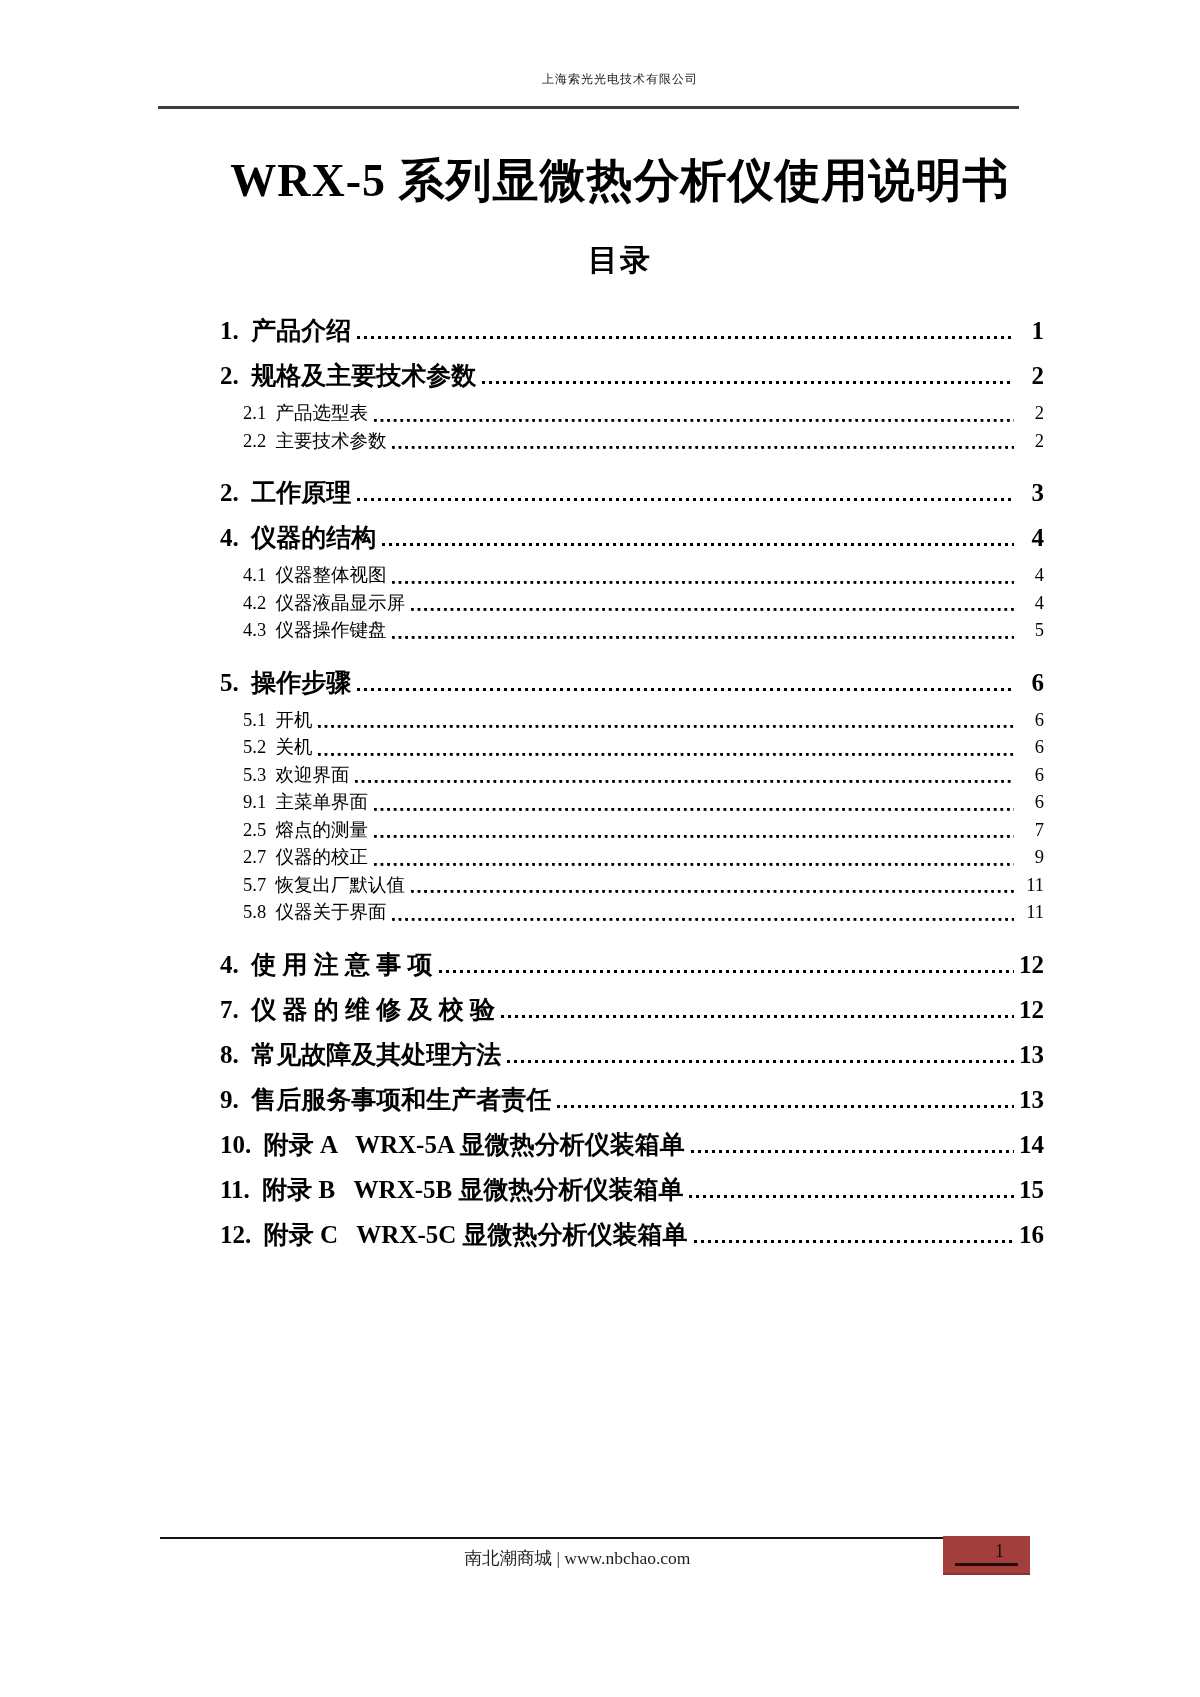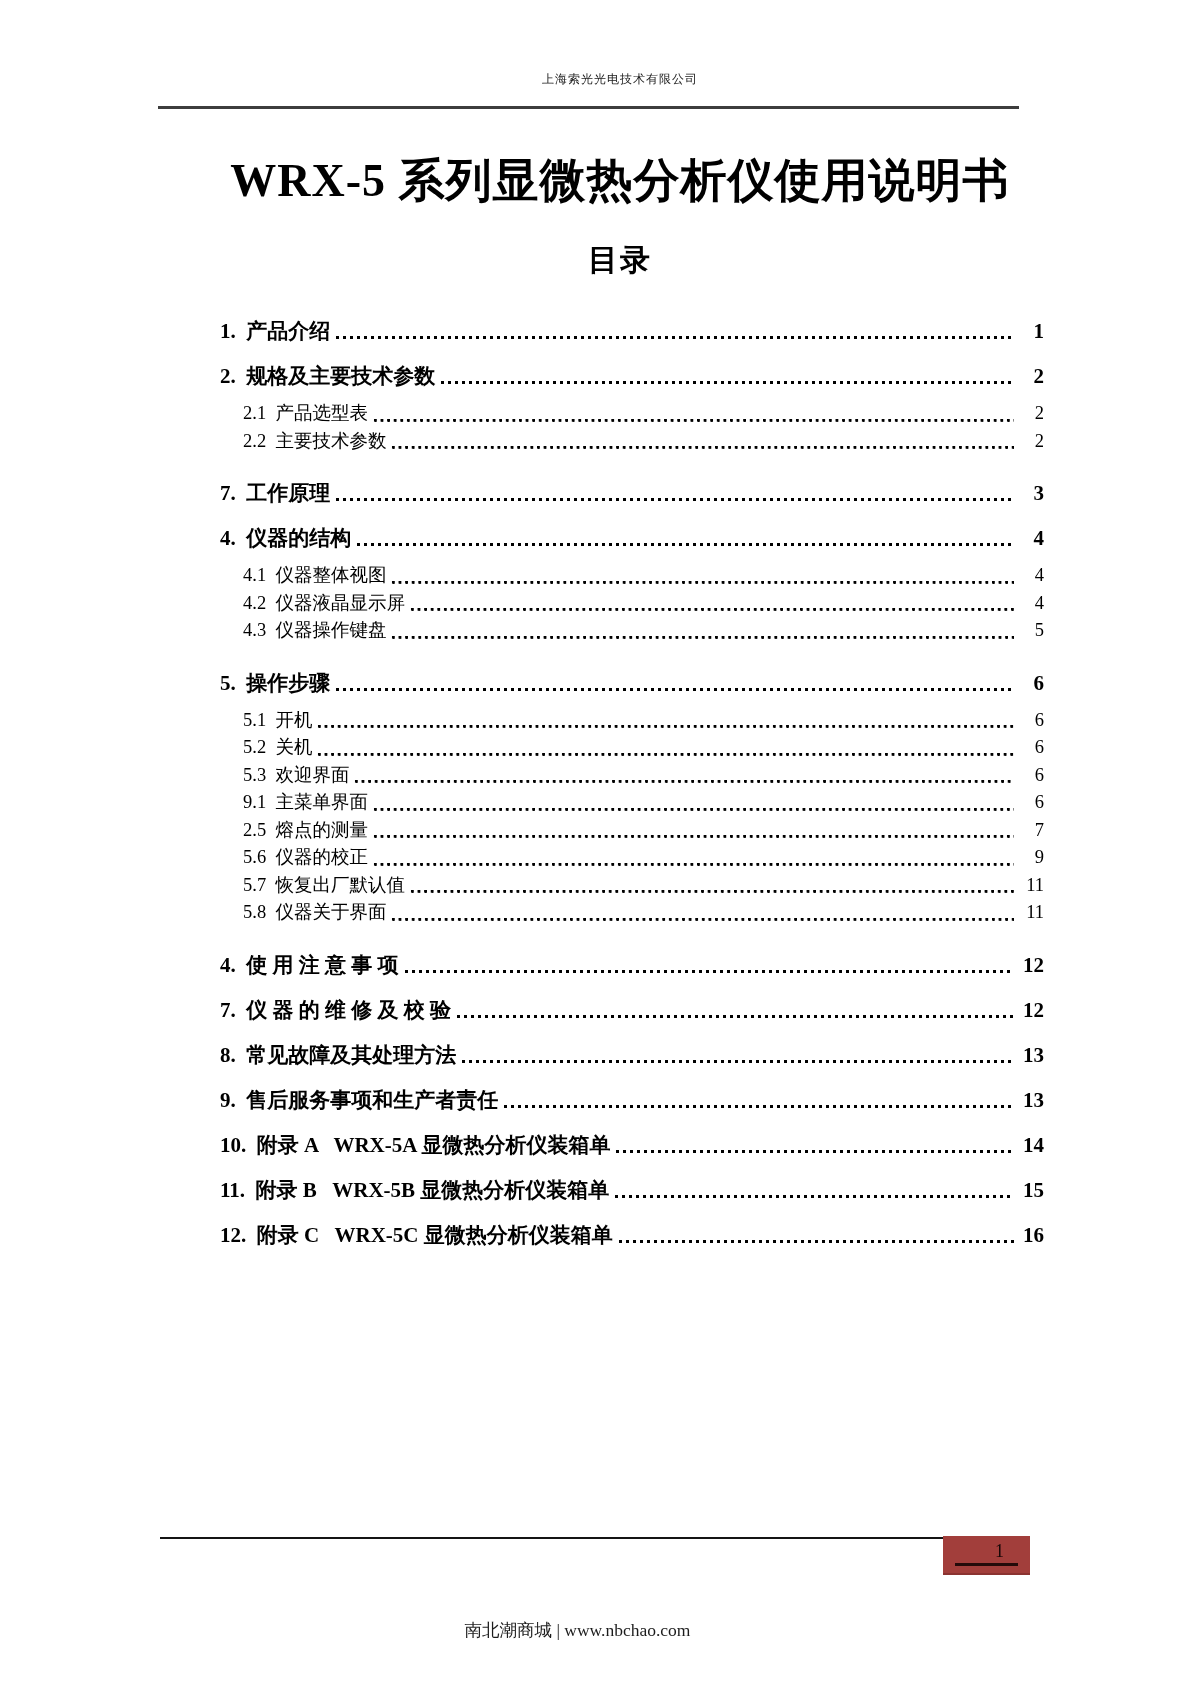--- a/index.html
+++ b/index.html
@@ -36,21 +36,21 @@
   }
 
   
   .toc-list {
     position: absolute; top: 300px; left: 220px; width: 824px;
   }
   .toc-row {
     display: flex; align-items: baseline; white-space: pre;
   }
   .toc-row.lvl1 {
-    font-weight: bold; font-size: 21px; line-height: 28px;
+    font-weight: bold; font-size: 25px; line-height: 28px;
     margin: 17px 0 10px 0;
   }
   .toc-row.lvl2 {
     font-size: 18.5px; line-height: 27.5px; padding-left: 23px;
   }
   
   .toc-row.lvl2 + .toc-row.lvl1 { margin-top: 24px; }
 
   .toc-label { flex: 0 0 auto; }
   .toc-leader {
@@ -64,21 +64,21 @@
     background-size: 7px 5px;
   }
   .toc-page { flex: 0 0 auto; min-width: 26px; text-align: right; }
 
   
   .footer-rule {
     position: absolute; top: 1537px; left: 160px; width: 783px;
     border-top: 2px solid #141414; height: 0;
   }
   .footer-text {
-    position: absolute; top: 1618px; left: 0; width: 1155px;
+    position: absolute; top: 1546px; left: 0; width: 1155px;
     text-align: center; font-size: 17.5px; color: #1c1c1c; white-space: pre;
   }
   .page-number-box {
     position: absolute; top: 1536px; left: 943px; width: 87px; height: 39px;
     background: #a23e3b; border-bottom: 2px solid #8b3331;
   }
   .page-number-box .pn-underline {
     position: absolute; left: 12px; bottom: 7px; width: 63px; height: 3px;
     background: #240a09;
   }
@@ -94,32 +94,32 @@
 <div class="header-rule"></div>
 
 <div class="doc-title">WRX-5 系列显微热分析仪使用说明书</div>
 <div class="toc-heading">目录</div>
 
 <div class="toc-list">
     <div class="toc-row lvl1"><span class="toc-label">1.  产品介绍</span><span class="toc-leader"></span><span class="toc-page">1</span></div>
     <div class="toc-row lvl1"><span class="toc-label">2.  规格及主要技术参数</span><span class="toc-leader"></span><span class="toc-page">2</span></div>
     <div class="toc-row lvl2"><span class="toc-label">2.1  产品选型表</span><span class="toc-leader"></span><span class="toc-page">2</span></div>
     <div class="toc-row lvl2"><span class="toc-label">2.2  主要技术参数</span><span class="toc-leader"></span><span class="toc-page">2</span></div>
-    <div class="toc-row lvl1"><span class="toc-label">7.  工作原理</span><span class="toc-leader"></span><span class="toc-page">3</span></div>
+    <div class="toc-row lvl1"><span class="toc-label">2.  工作原理</span><span class="toc-leader"></span><span class="toc-page">3</span></div>
     <div class="toc-row lvl1"><span class="toc-label">4.  仪器的结构</span><span class="toc-leader"></span><span class="toc-page">4</span></div>
     <div class="toc-row lvl2"><span class="toc-label">4.1  仪器整体视图</span><span class="toc-leader"></span><span class="toc-page">4</span></div>
     <div class="toc-row lvl2"><span class="toc-label">4.2  仪器液晶显示屏</span><span class="toc-leader"></span><span class="toc-page">4</span></div>
     <div class="toc-row lvl2"><span class="toc-label">4.3  仪器操作键盘</span><span class="toc-leader"></span><span class="toc-page">5</span></div>
     <div class="toc-row lvl1"><span class="toc-label">5.  操作步骤</span><span class="toc-leader"></span><span class="toc-page">6</span></div>
     <div class="toc-row lvl2"><span class="toc-label">5.1  开机</span><span class="toc-leader"></span><span class="toc-page">6</span></div>
     <div class="toc-row lvl2"><span class="toc-label">5.2  关机</span><span class="toc-leader"></span><span class="toc-page">6</span></div>
     <div class="toc-row lvl2"><span class="toc-label">5.3  欢迎界面</span><span class="toc-leader"></span><span class="toc-page">6</span></div>
     <div class="toc-row lvl2"><span class="toc-label">9.1  主菜单界面</span><span class="toc-leader"></span><span class="toc-page">6</span></div>
     <div class="toc-row lvl2"><span class="toc-label">2.5  熔点的测量</span><span class="toc-leader"></span><span class="toc-page">7</span></div>
-    <div class="toc-row lvl2"><span class="toc-label">5.6  仪器的校正</span><span class="toc-leader"></span><span class="toc-page">9</span></div>
+    <div class="toc-row lvl2"><span class="toc-label">2.7  仪器的校正</span><span class="toc-leader"></span><span class="toc-page">9</span></div>
     <div class="toc-row lvl2"><span class="toc-label">5.7  恢复出厂默认值</span><span class="toc-leader"></span><span class="toc-page">11</span></div>
     <div class="toc-row lvl2"><span class="toc-label">5.8  仪器关于界面</span><span class="toc-leader"></span><span class="toc-page">11</span></div>
     <div class="toc-row lvl1"><span class="toc-label">4.  使 用 注 意 事 项</span><span class="toc-leader"></span><span class="toc-page">12</span></div>
     <div class="toc-row lvl1"><span class="toc-label">7.  仪 器 的 维 修 及 校 验</span><span class="toc-leader"></span><span class="toc-page">12</span></div>
     <div class="toc-row lvl1"><span class="toc-label">8.  常见故障及其处理方法</span><span class="toc-leader"></span><span class="toc-page">13</span></div>
     <div class="toc-row lvl1"><span class="toc-label">9.  售后服务事项和生产者责任</span><span class="toc-leader"></span><span class="toc-page">13</span></div>
     <div class="toc-row lvl1"><span class="toc-label">10.  附录 A   WRX-5A 显微热分析仪装箱单</span><span class="toc-leader"></span><span class="toc-page">14</span></div>
     <div class="toc-row lvl1"><span class="toc-label">11.  附录 B   WRX-5B 显微热分析仪装箱单</span><span class="toc-leader"></span><span class="toc-page">15</span></div>
     <div class="toc-row lvl1"><span class="toc-label">12.  附录 C   WRX-5C 显微热分析仪装箱单</span><span class="toc-leader"></span><span class="toc-page">16</span></div>
   </div>

